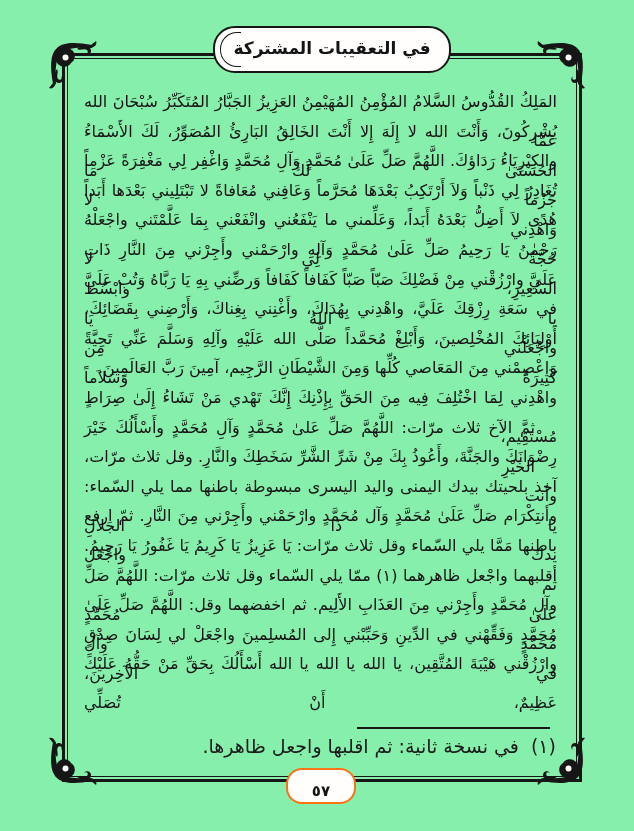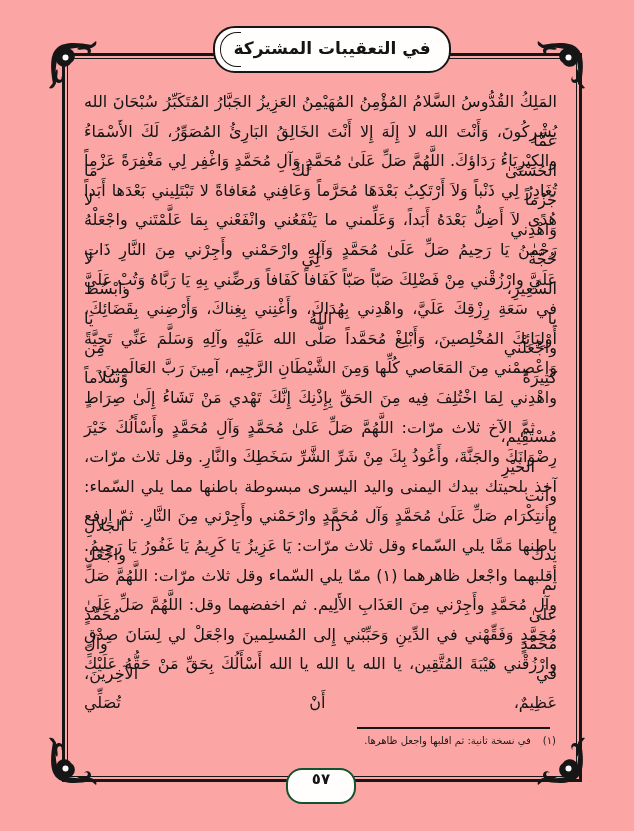--- a/index.html
+++ b/index.html
@@ -1,17 +1,17 @@
 <!DOCTYPE html>
 <html lang="ar" dir="rtl"><head>
 <meta charset="utf-8">
 <style>
   html,body{margin:0;padding:0;background:#ffffff;}
   .page{
-    position:relative; width:634px; height:831px; background:#fca5a5;
+    position:relative; width:634px; height:831px; background:#86efac;
     font-family:"DejaVu Sans", sans-serif; color:#141414; overflow:hidden;
   }
   
   .frame-outer{
     position:absolute; left:62px; top:53px; width:514px; height:723px;
     border:3px solid #161616;
   }
   .frame-inner{ position:absolute; inset:2px; border:1px solid #161616; }
   .corner{ position:absolute; width:52px; height:52px; z-index:3; }
   .corner.tl{ left:46px;  top:38px; }
@@ -44,28 +44,28 @@
   }
   .text-line.para-end{ text-align:right; text-align-last:right; }
   .text-line.indent{ padding-right:22px; }
   
   .footnote-sep{
     position:absolute; left:357px; top:727px; width:193px; height:2px;
     background:#161616;
   }
   .footnote{
     position:absolute; right:78px; top:735px; direction:rtl;
-    font-size:10px; font-weight:normal; color:#1a1a1a;
+    font-size:19px; font-weight:normal; color:#1a1a1a;
   }
   .footnote .marker{ margin-left:12px; }
   
   .pagenum-cartouche{
     position:absolute; left:286px; top:768px; width:66px; height:32px;
-    background:#fffefd; border:2px solid #14532d; border-radius:16px;
-    z-index:5; display:flex; align-items:flex-start; justify-content:center;
+    background:#fffefd; border:2px solid #f97316; border-radius:16px;
+    z-index:5; display:flex; align-items:flex-end; justify-content:center;
   }
   .page-number{ font-size:15px; font-weight:bold; padding-bottom:2px; }
 </style>
 </head>
 <body>
 
 <div class="page">
 
   <div class="frame-outer">
     <div class="frame-inner"></div>

